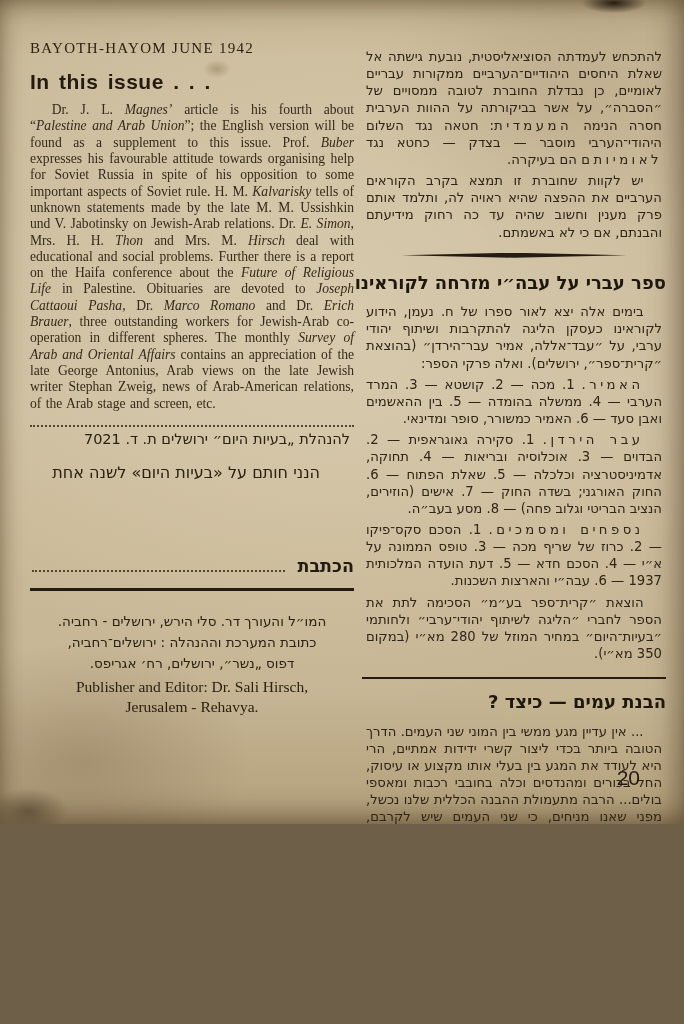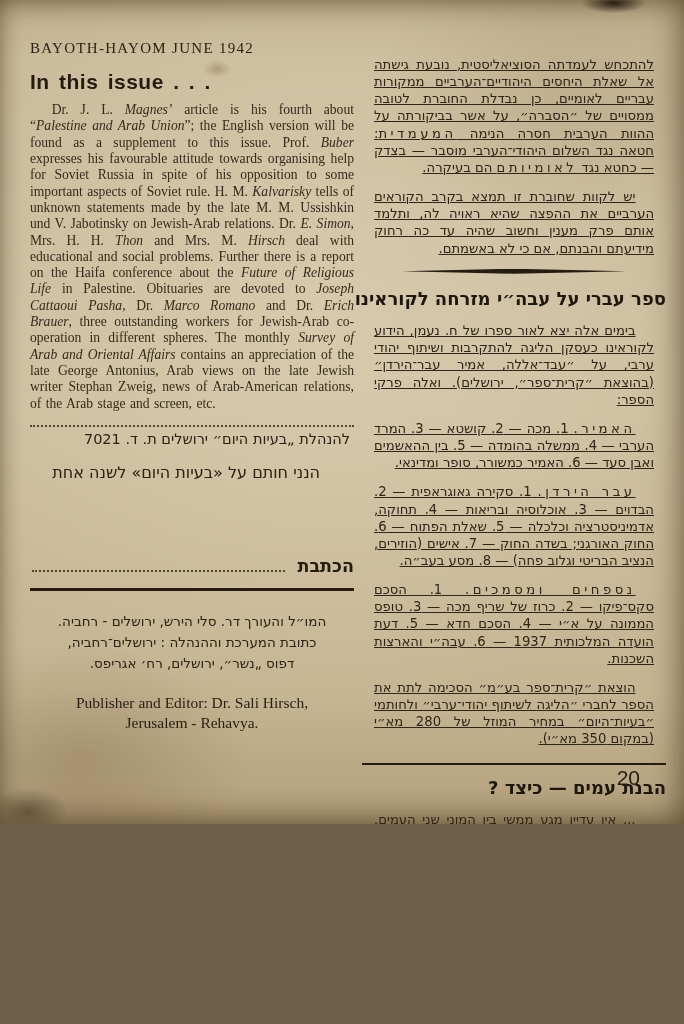--- a/index.html
+++ b/index.html
@@ -52,23 +52,23 @@
   .pledge-1 { padding-right:34px; }
   .form-row { display:flex; align-items:flex-end; font-size:17.5px; font-weight:700; color:#241c10; }
   .row-name { margin-top:46px; }
   .row-addr { margin-top:72px; }
   .dotfill { flex:1; border-bottom:2px dotted #52452f; height:0.9em; margin:0 12px 4px 2px; }
   .heavy-rule { border-top:3px solid #241c12; margin-top:12px; }
 
   .imprint { margin-top:20px; text-align:center; font-family:"DejaVu Sans", sans-serif;
     font-size:13.5px; line-height:1.58; color:#2c2314; }
   .imprint-en { font-family:"Liberation Serif", serif; font-size:15.5px; line-height:1.3;
-    margin-top:18px; color:#2b2113; }
+    margin-top:2px; color:#2b2113; }
 
-  .col-right p { margin:12px;text-decoration:underline; }
+  .col-right p { margin:4px; }
   .indent { text-indent:1.4em; }
   .diamond-rule { width:225px; height:5px; margin:12px auto 13px; background:#241c12;
     clip-path:polygon(0 50%, 50% 0, 100% 50%, 50% 100%); }
   .sec-title { font-size:18px; font-weight:700; text-align:right; margin:6px 0 9px;
     color:#1e170d; white-space:nowrap; }
   .solid-rule { border-top:2.5px solid #241c12; margin:15px 0 11px; }
   .attribution { text-indent:1.4em; }
 
   .page-number { position:absolute; right:44px; bottom:34px;
     font-family:Liberation Sans, sans-serif; font-size:21px; color:#241c12; }

